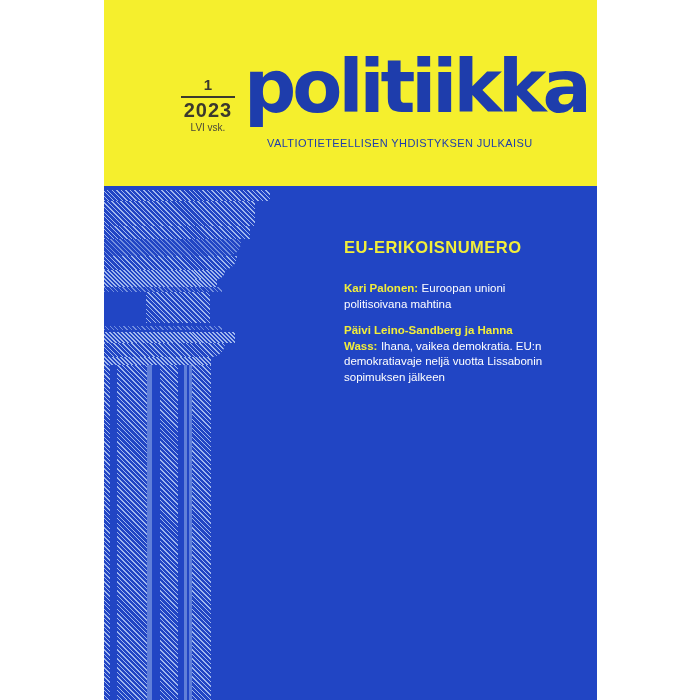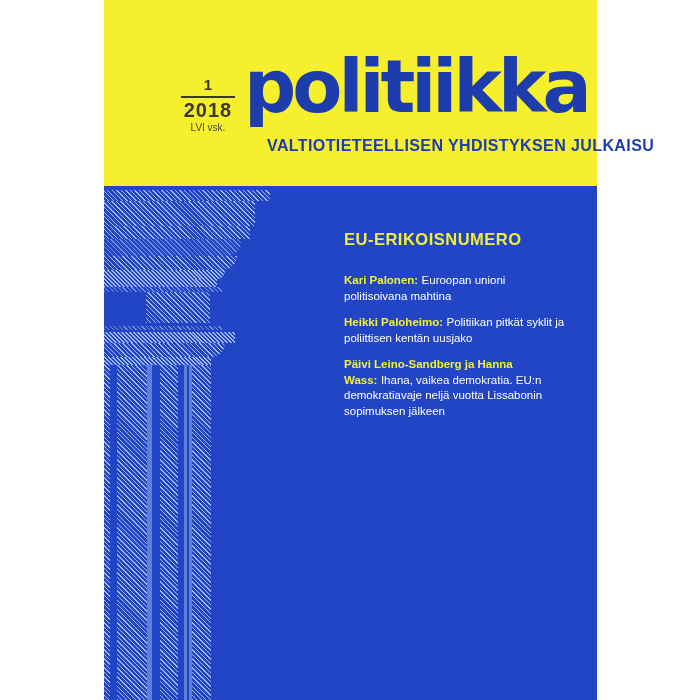--- a/index.html
+++ b/index.html
@@ -29,21 +29,21 @@
   .issue-volume{font-size:10px;line-height:12px;color:#4a4838;}
   .journal-title{
     position:absolute;left:112px;top:47px;
     font-family:"DejaVu Sans",sans-serif;font-weight:bold;
     font-size:73px;line-height:80px;letter-spacing:-4px;
     color:var(--title_blue);
     margin-left:28px;
   }
   .journal-subtitle{
     position:absolute;left:163px;top:137px;
-    font-size:16px;font-weight:700;letter-spacing:0.4px;
+    font-size:11px;font-weight:400;letter-spacing:0.4px;
     color:var(--title_blue);white-space:nowrap;
   }
 
   
   .blue-panel{position:absolute;left:0;top:186px;width:493px;height:514px;background:var(--panel_blue);overflow:hidden;}
 
   
   .column-art{position:absolute;left:0;top:0;width:280px;height:514px;}
   .hatch{
     position:absolute;left:0;
@@ -57,38 +57,38 @@
       rgba(167,189,240,0.95) 0, rgba(167,189,240,0.95) 1.4px,
       rgba(167,189,240,0) 1.4px, rgba(167,189,240,0) 2.8px);
   }
   .lightline{position:absolute;background:rgba(150,175,235,0.55);}
   .shaft{position:absolute;left:0;top:179px;bottom:0;width:107px;}
 
   
   .toc{position:absolute;left:240px;top:36px;width:222px;}
   .toc-heading{
     font-size:16.5px;font-weight:700;letter-spacing:0.5px;
-    color:var(--accent_yellow);margin:8px 0 24px 0;
+    color:var(--accent_yellow);margin:16px 0 24px 0;
   }
   .article{
     font-size:11.5px;line-height:15.5px;color:var(--body_text);
     margin:8px 0 11px 0;
   }
   .author{font-weight:700;color:var(--accent_yellow);margin-right:0.30em;}
 </style>
 </head>
 <body>
 
 <div class="cover">
 
   <div class="yellow-band">
     <div class="issue">
       <div class="issue-number">1</div>
       <div class="issue-divider"></div>
-      <div class="issue-year">2018</div>
+      <div class="issue-year">2023</div>
       <div class="issue-volume">LVI vsk.</div>
     </div>
     <div class="journal-title">politiikka</div>
     <div class="journal-subtitle">VALTIOTIETEELLISEN YHDISTYKSEN JULKAISU</div>
   </div>
 
   <div class="blue-panel">
 
     <div class="column-art">
 
@@ -117,20 +117,19 @@
         <div class="lightline" style="top:0;bottom:0;left:85px;width:3px;"></div>
         <div class="hatch" style="top:0;bottom:0;height:auto;left:88px;width:19px;"></div>
       </div>
     </div>
 
     <div class="toc">
       <div class="toc-heading">EU-ERIKOISNUMERO</div>
 
       <p class="article"><span class="author">Kari Palonen:</span><span>Euroopan unioni politisoivana mahtina</span></p>
 
-      <p class="article"><span class="author">Heikki Paloheimo:</span><span>Politiikan pitkät syklit ja poliittisen kentän uusjako</span></p>
 
       <p class="article"><span class="author">Päivi Leino-Sandberg ja Hanna Wass:</span><span>Ihana, vaikea demokratia. EU:n demokratiavaje neljä vuotta Lissabonin sopimuksen jälkeen</span></p>
 
     </div>
 
   </div>
 </div>
 
 </body></html>

